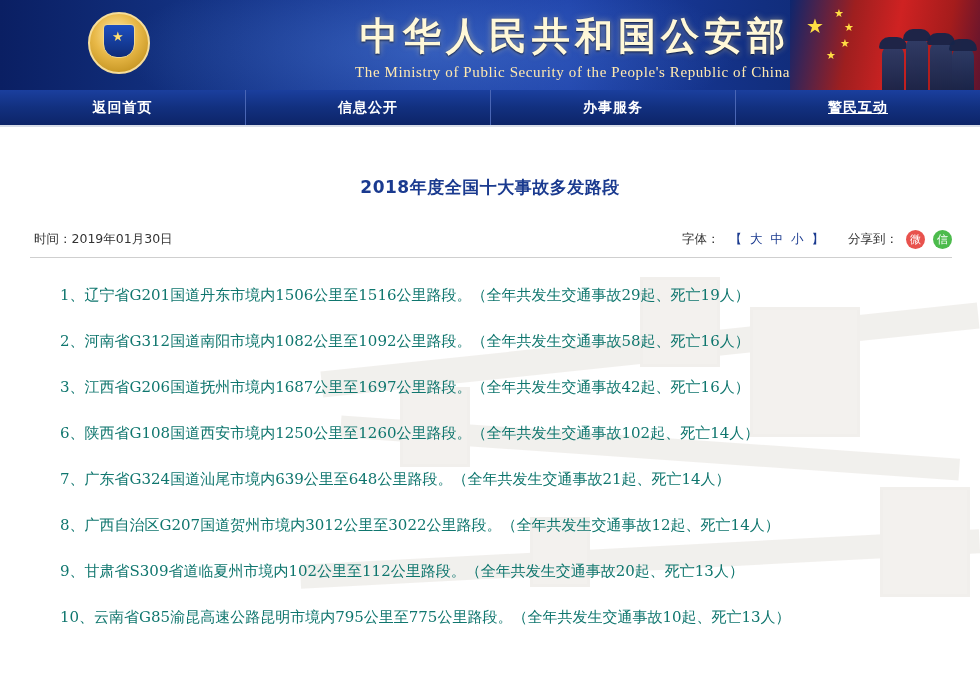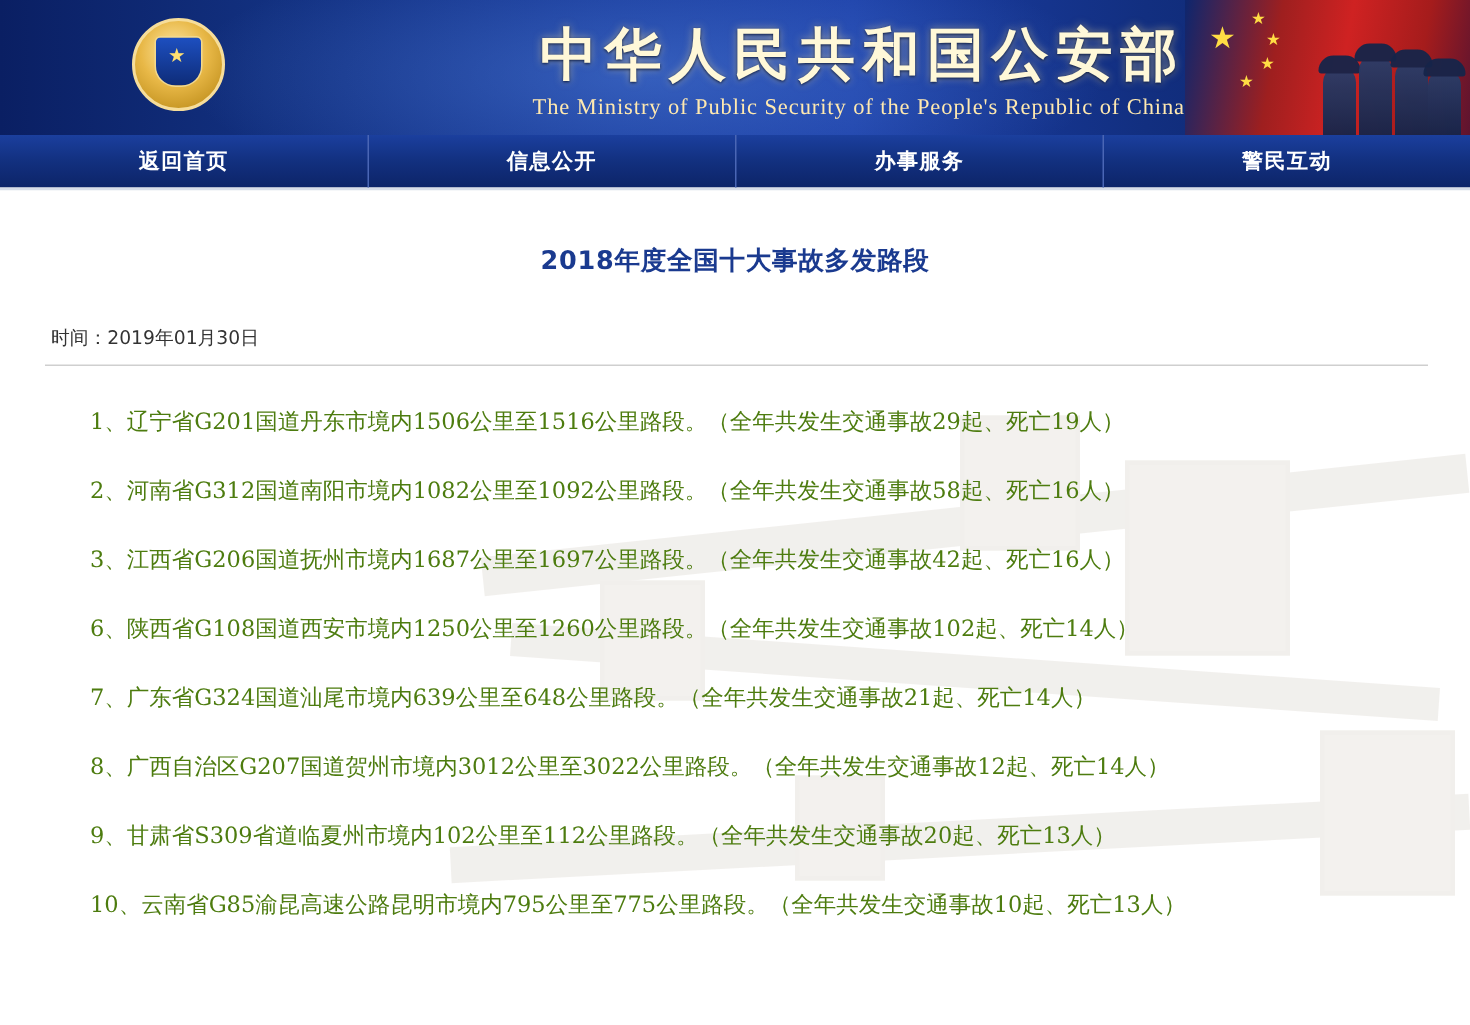--- a/index.html
+++ b/index.html
@@ -137,21 +137,21 @@
     align-items: center;
     justify-content: center;
     color: #ffffff;
     font-size: 14px;
     font-weight: bold;
     font-family: "DejaVu Sans", sans-serif;
     letter-spacing: 1px;
     border-right: 1px solid #4a66b5;
     cursor: pointer;
   }
-  .nav-item:last-child { border-right: none; }
+  .nav-item:last-child { border-right: none; text-decoration: underline; }
   .nav-item.home { flex: 0 0 245px; }
 
   
   .content {
     position: relative;
     width: 980px;
     height: 556px;
     background: #ffffff;
     overflow: hidden;
   }
@@ -175,21 +175,21 @@
     box-sizing: border-box;
   }
 
   .doc-title {
     position: relative;
     text-align: center;
     font-family: "DejaVu Sans", sans-serif;
     font-size: 17px;
     font-weight: bold;
     color: #1a3a8f;
-    padding-top: 35px;
+    padding-top: 49px;
     letter-spacing: 0.5px;
   }
 
   .meta-row {
     position: relative;
     margin-top: 28px;
     height: 24px;
     padding: 0 28px 0 34px;
     display: flex;
     align-items: center;
@@ -237,21 +237,21 @@
   }
 
   .items {
     position: relative;
     margin-top: 14px;
     padding: 0 40px 0 60px;
   }
   .item {
     font-family: "DejaVu Serif", serif;
     font-size: 15px;
-    color: #4d7c0f;
+    color: #0f766e;
     line-height: 24px;
     padding: 11px 0;
     white-space: nowrap;
   }
 </style>
 </head>
 <body>
 
 <div class="header">
   <div class="glow"></div>
@@ -301,20 +301,37 @@
     <div class="wm-tower" style="left:600px; top:300px; width:90px;  height:110px;"></div>
     <div class="wm-tower" style="left:250px; top:330px; width:60px;  height:70px;"></div>
   </div>
 
   <div class="doc-title">2018年度全国十大事故多发路段</div>
 
   <div class="meta-row">
     <div class="meta-left">
       <span>时间：</span><span>2019年01月30日</span>
     </div>
+    <div class="meta-right">
+      <span>字体：</span>
+      <span class="font-sizes">
+        <span>【</span>
+        <span>大</span>
+        <span>中</span>
+        <span>小</span>
+        <span>】</span>
+      </span>
+      <span class="share-label">分享到：</span>
+      <span class="share-icon share-weibo">
+          <span class="glyph">微</span>
+        </span>
+      <span class="share-icon share-wechat">
+          <span class="glyph">信</span>
+        </span>
+    </div>
   </div>
 
   <div class="divider"></div>
 
   <div class="items">
     <div class="item">1、辽宁省G201国道丹东市境内1506公里至1516公里路段。（全年共发生交通事故29起、死亡19人）</div>
     <div class="item">2、河南省G312国道南阳市境内1082公里至1092公里路段。（全年共发生交通事故58起、死亡16人）</div>
     <div class="item">3、江西省G206国道抚州市境内1687公里至1697公里路段。（全年共发生交通事故42起、死亡16人）</div>
     <div class="item">6、陕西省G108国道西安市境内1250公里至1260公里路段。（全年共发生交通事故102起、死亡14人）</div>
     <div class="item">7、广东省G324国道汕尾市境内639公里至648公里路段。（全年共发生交通事故21起、死亡14人）</div>

